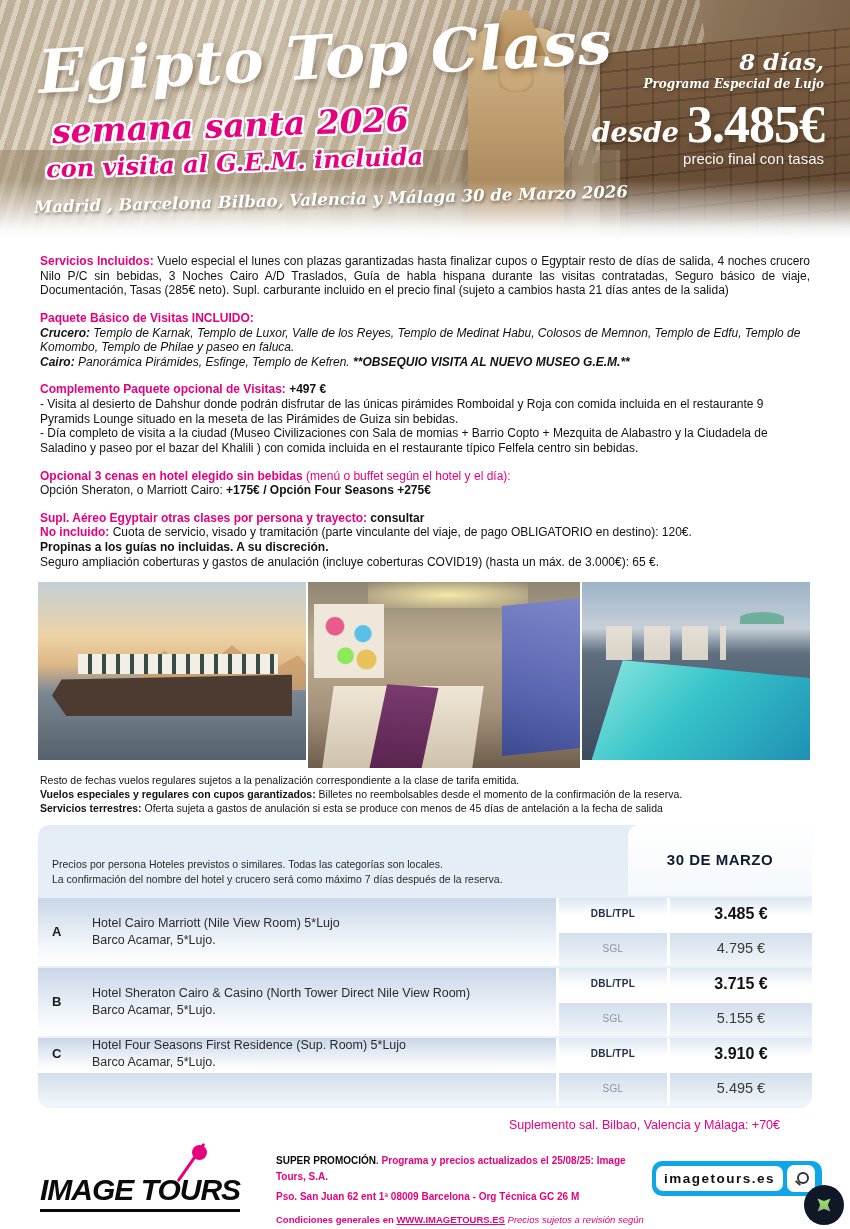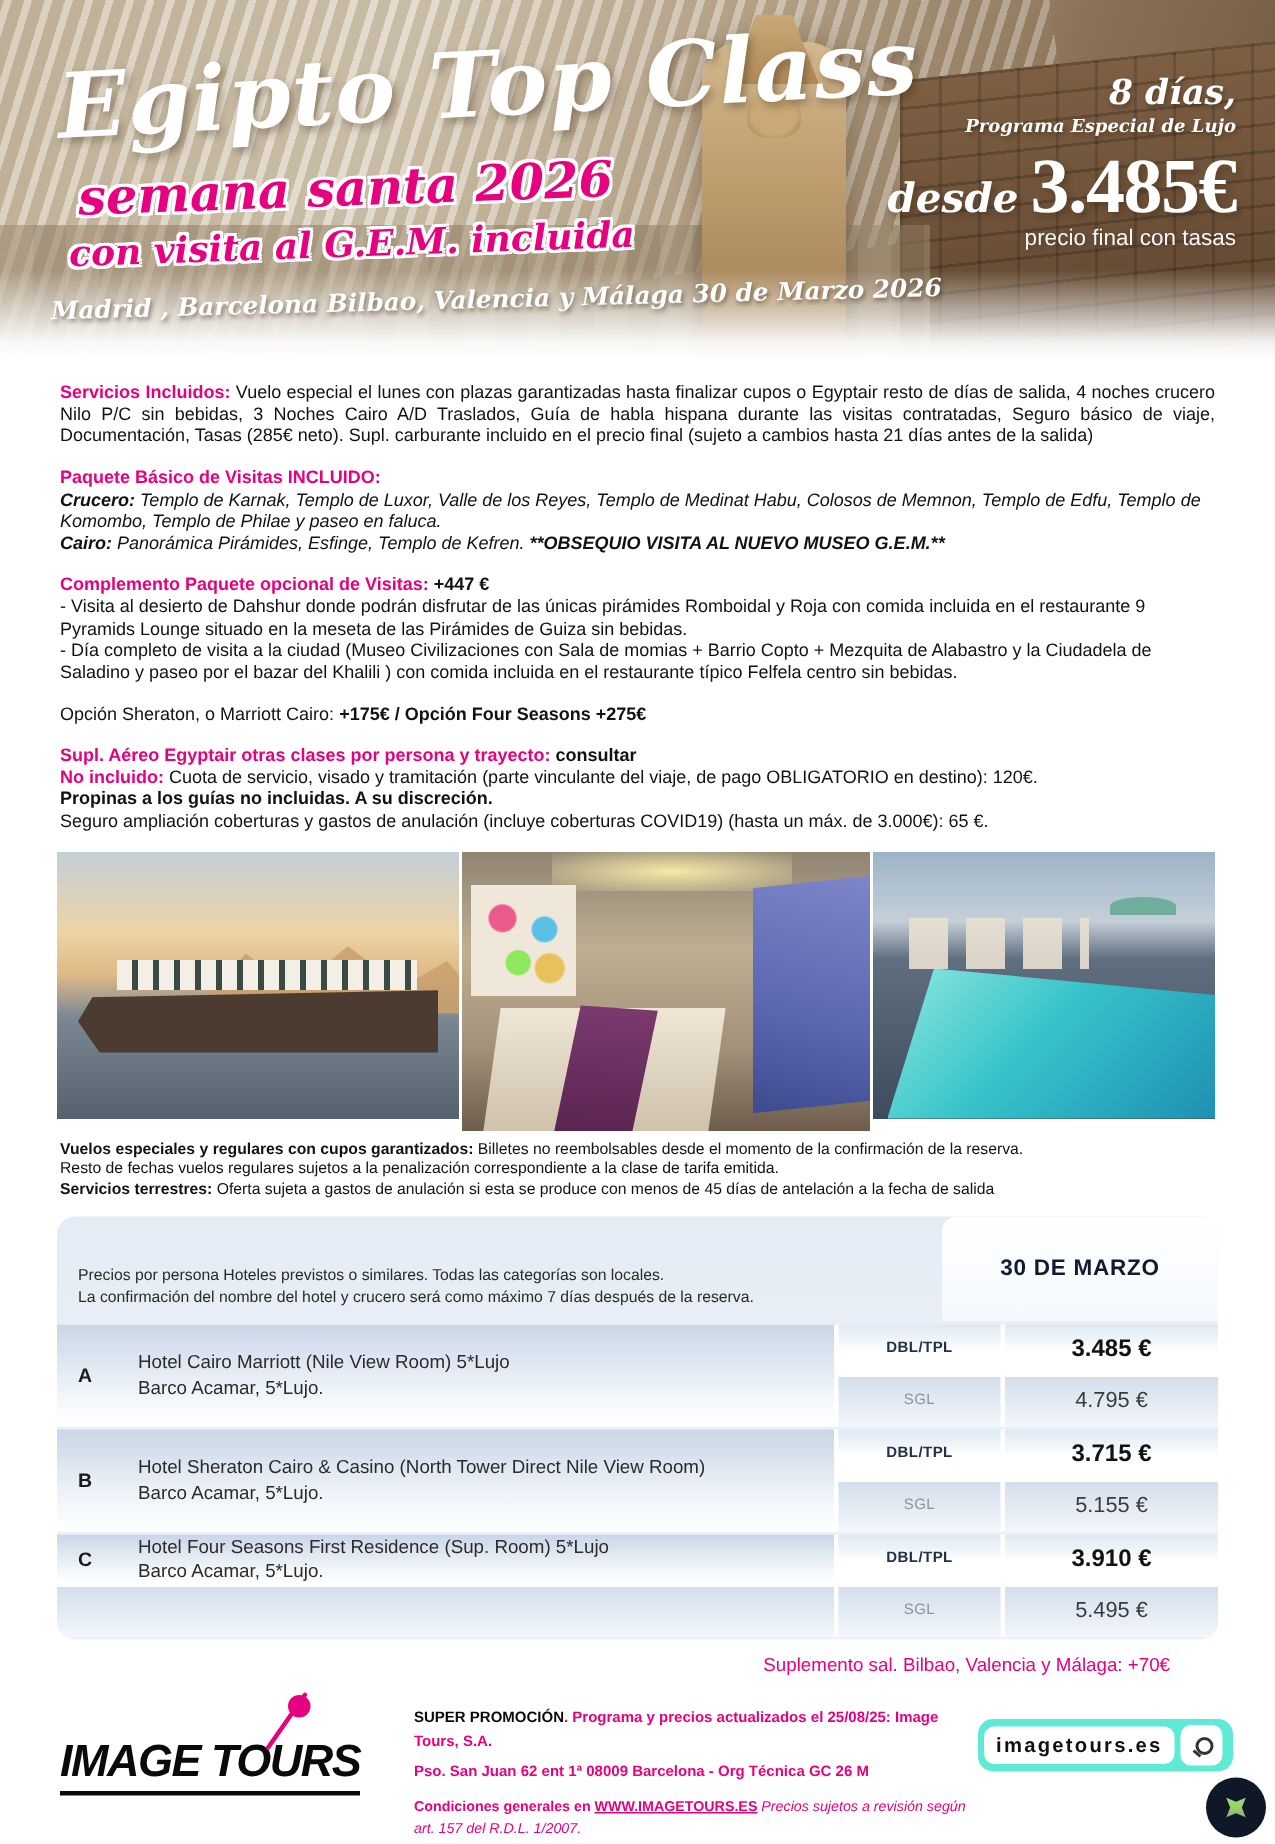--- a/index.html
+++ b/index.html
@@ -117,21 +117,21 @@
                border-bottom:3px solid #0a0a0a; display:inline-block; padding-bottom:2px; }
   .logo-dot { position:absolute; left:152px; top:6px; width:15px; height:15px; border-radius:50%; background:#e6017e; }
   .logo-swoosh { position:absolute; left:128px; top:22px; width:46px; height:3px; background:#e6017e;
                  transform:rotate(-55deg); border-radius:2px; }
   .promo { flex:1; padding:14px 0 0 14px; font-size:10px; line-height:1.6; }
   .promo .black { color:#0a0a0a; font-weight:bold; }
   .promo .line { margin-bottom:4px; font-weight:bold; }
   .conditions { font-size:9.5px; line-height:1.55; color:#e6017e; margin-top:8px; }
   .cond-link { text-decoration:underline; font-weight:bold; }
   .badge-wrap { width:170px; padding-top:22px; }
-  .badge { display:flex; align-items:center; gap:4px; background:#5eead4; border-radius:10px; padding:4px; cursor:pointer; }
+  .badge { display:flex; align-items:center; gap:4px; background:#0ea5e9; border-radius:10px; padding:4px; cursor:pointer; }
   .badge-pill { background:#fff; border-radius:7px; padding:5px 8px; font-size:13.5px; font-weight:bold;
                 letter-spacing:1.5px; color:#111; }
   .badge-sq { background:#fff; border-radius:7px; width:28px; height:27px; display:flex; align-items:center; justify-content:center; }
   .mag { position:relative; width:12px; height:12px; }
   .mag:before { content:""; position:absolute; left:2px; top:0; width:8px; height:8px; border:2px solid #333; border-radius:50%; }
   .mag:after { content:""; position:absolute; left:0; bottom:0; width:6px; height:2px; background:#333; transform:rotate(40deg); }
   .app-circle { position:absolute; right:6px; bottom:4px; width:40px; height:40px; border-radius:50%;
                 background:#101726; display:flex; align-items:center; justify-content:center; cursor:pointer; }
 </style>
 </head>
@@ -163,26 +163,27 @@
 
     <p class="sec just"><span class="pink b">Servicios Incluidos:</span><span> Vuelo especial el lunes con plazas garantizadas hasta finalizar cupos o Egyptair resto de días de salida, 4 noches crucero Nilo P/C sin bebidas, 3 Noches Cairo A/D Traslados, Guía de habla hispana durante las visitas contratadas, Seguro básico de viaje, Documentación, Tasas (285€ neto). Supl. carburante incluido en el precio final (sujeto a cambios hasta 21 días antes de la salida)</span></p>
 
     <div class="sec">
       <div class="pink b">Paquete Básico de Visitas INCLUIDO:</div>
       <div class="i"><span class="b">Crucero:</span><span> Templo de Karnak, Templo de Luxor,  Valle de los Reyes, Templo de Medinat Habu, Colosos de Memnon, Templo de Edfu, Templo de Komombo, Templo de Philae y paseo en faluca.</span></div>
       <div class="i"><span class="b">Cairo:</span><span> Panorámica Pirámides, Esfinge, Templo de Kefren.  </span><span class="b">**OBSEQUIO VISITA AL NUEVO MUSEO G.E.M.**</span></div>
     </div>
 
     <div class="sec">
-      <div><span class="pink b">Complemento Paquete opcional de Visitas:</span><span class="b"> +447 €</span></div>
+      <div><span class="pink b">Complemento Paquete opcional de Visitas:</span><span class="b"> +497 €</span></div>
       <div>- Visita al desierto de Dahshur donde podrán disfrutar de las únicas pirámides Romboidal y Roja con comida incluida en el restaurante 9 Pyramids Lounge situado en la meseta de las Pirámides de Guiza sin bebidas.</div>
       <div>- Día completo de visita a la ciudad (Museo Civilizaciones con Sala de momias + Barrio Copto + Mezquita de Alabastro y la Ciudadela de Saladino y paseo por el bazar del Khalili ) con comida incluida en el restaurante típico Felfela centro sin bebidas.</div>
     </div>
 
     <div class="sec">
+      <div><span class="pink b">Opcional 3 cenas en hotel elegido sin bebidas</span><span class="pink"> (menú o buffet según el hotel y el día):</span></div>
       <div><span>Opción Sheraton, o Marriott Cairo: </span><span class="b">+175€</span><span class="b"> / Opción Four Seasons  </span><span class="b">+275€</span></div>
     </div>
 
     <div class="sec">
       <div><span class="pink b">Supl. Aéreo Egyptair otras clases por persona y trayecto: </span><span class="b">consultar</span></div>
       <div><span class="pink b">No incluido:</span><span> Cuota de servicio, visado y tramitación (parte vinculante del viaje, de pago OBLIGATORIO en destino):  120€.</span></div>
       <div class="b">Propinas a los guías no incluidas. A su discreción.</div>
       <div>Seguro ampliación coberturas y gastos de anulación (incluye coberturas COVID19) (hasta un máx. de 3.000€): 65 €.</div>
     </div>
 
@@ -200,22 +201,22 @@
         <div class="runner"></div>
       </div>
       <div class="photo ph-pool">
         <div class="cabana"></div>
         <div class="umb"></div>
         <div class="water"></div>
       </div>
     </div>
 
     <div class="smallnotes">
+      <div>Resto de fechas vuelos regulares sujetos a la penalización correspondiente a la clase de tarifa emitida.</div>
       <div><span class="b">Vuelos especiales y regulares con cupos garantizados:</span><span> Billetes no reembolsables desde el momento de la confirmación de la reserva.</span></div>
-      <div>Resto de fechas vuelos regulares sujetos a la penalización correspondiente a la clase de tarifa emitida.</div>
       <div><span class="b">Servicios terrestres:</span><span> Oferta sujeta a gastos de anulación si esta se produce con menos de 45 días de antelación a la fecha de  salida</span></div>
     </div>
 
     <div class="ptable">
       <div class="pt-head">
         <div class="pt-note">
           <div>Precios por persona Hoteles previstos o similares. Todas las categorías son locales.</div>
           <div>La confirmación del nombre del hotel y crucero será como máximo 7 días después de la reserva.</div>
         </div>
         <div class="pt-date">30 DE MARZO</div>

